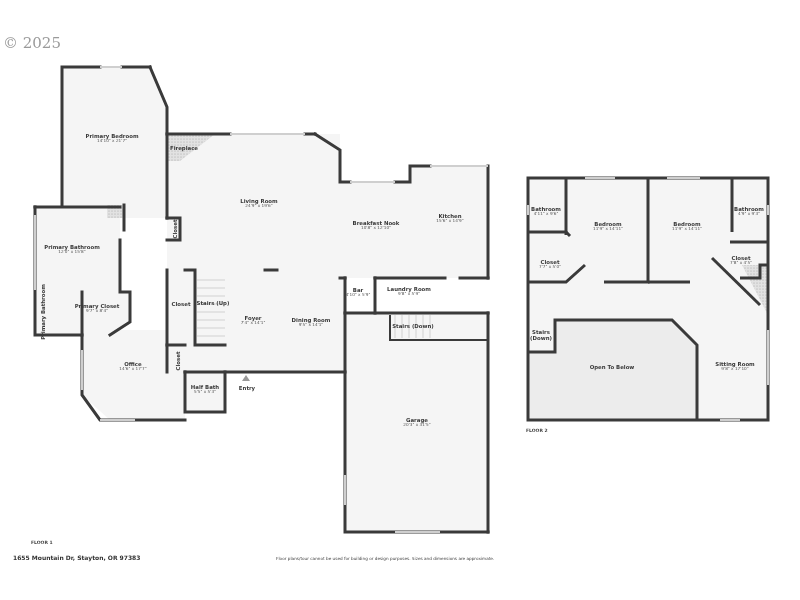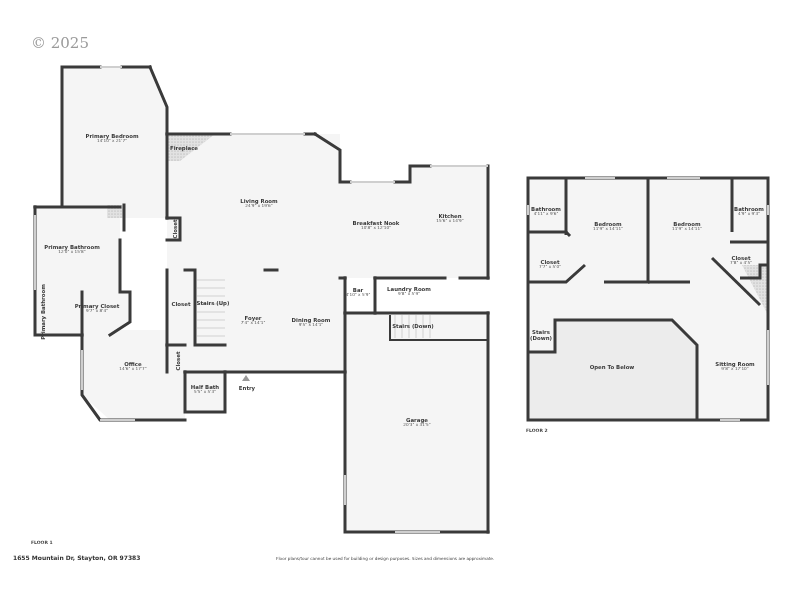--- a/index.html
+++ b/index.html
@@ -2,21 +2,21 @@
 <html><head>
 <meta charset="utf-8">
 <style>
   html, body { margin:0; padding:0; background:#ffffff; }
   body { width:800px; height:600px; position:relative; overflow:hidden; font-family:"DejaVu Sans", sans-serif; }
   svg { position:absolute; left:0; top:0; }
   .lbl { position:absolute; transform:translate(-50%,-50%); text-align:center; color:#3a3a3a; white-space:nowrap; line-height:1.15; }
   .lbl .n { font-size:5.4px; font-weight:bold; display:block; }
   .lbl .d { font-size:4.2px; display:block; color:#555; }
   .vert { transform:translate(-50%,-50%) rotate(-90deg); }
-  .copyright { position:absolute; left:3px; top:34px; font-size:15px; color:#9a9a9a; font-family:"DejaVu Serif", serif;margin-left:28px; }
+  .copyright { position:absolute; left:3px; top:34px; font-size:15px; color:#9a9a9a; font-family:"DejaVu Serif", serif; }
   .floor-lbl { position:absolute; font-size:4.5px; font-weight:bold; color:#444; }
   .address { position:absolute; left:13px; top:554px; font-size:6px; font-weight:bold; color:#333; }
   .disclaimer { position:absolute; left:276px; top:556px; font-size:4.2px; color:#444; }
 </style>
 </head>
 <body>
 
 <div class="copyright">© 2025</div>
 
 <svg width="800" height="600" viewBox="0 0 800 600">

